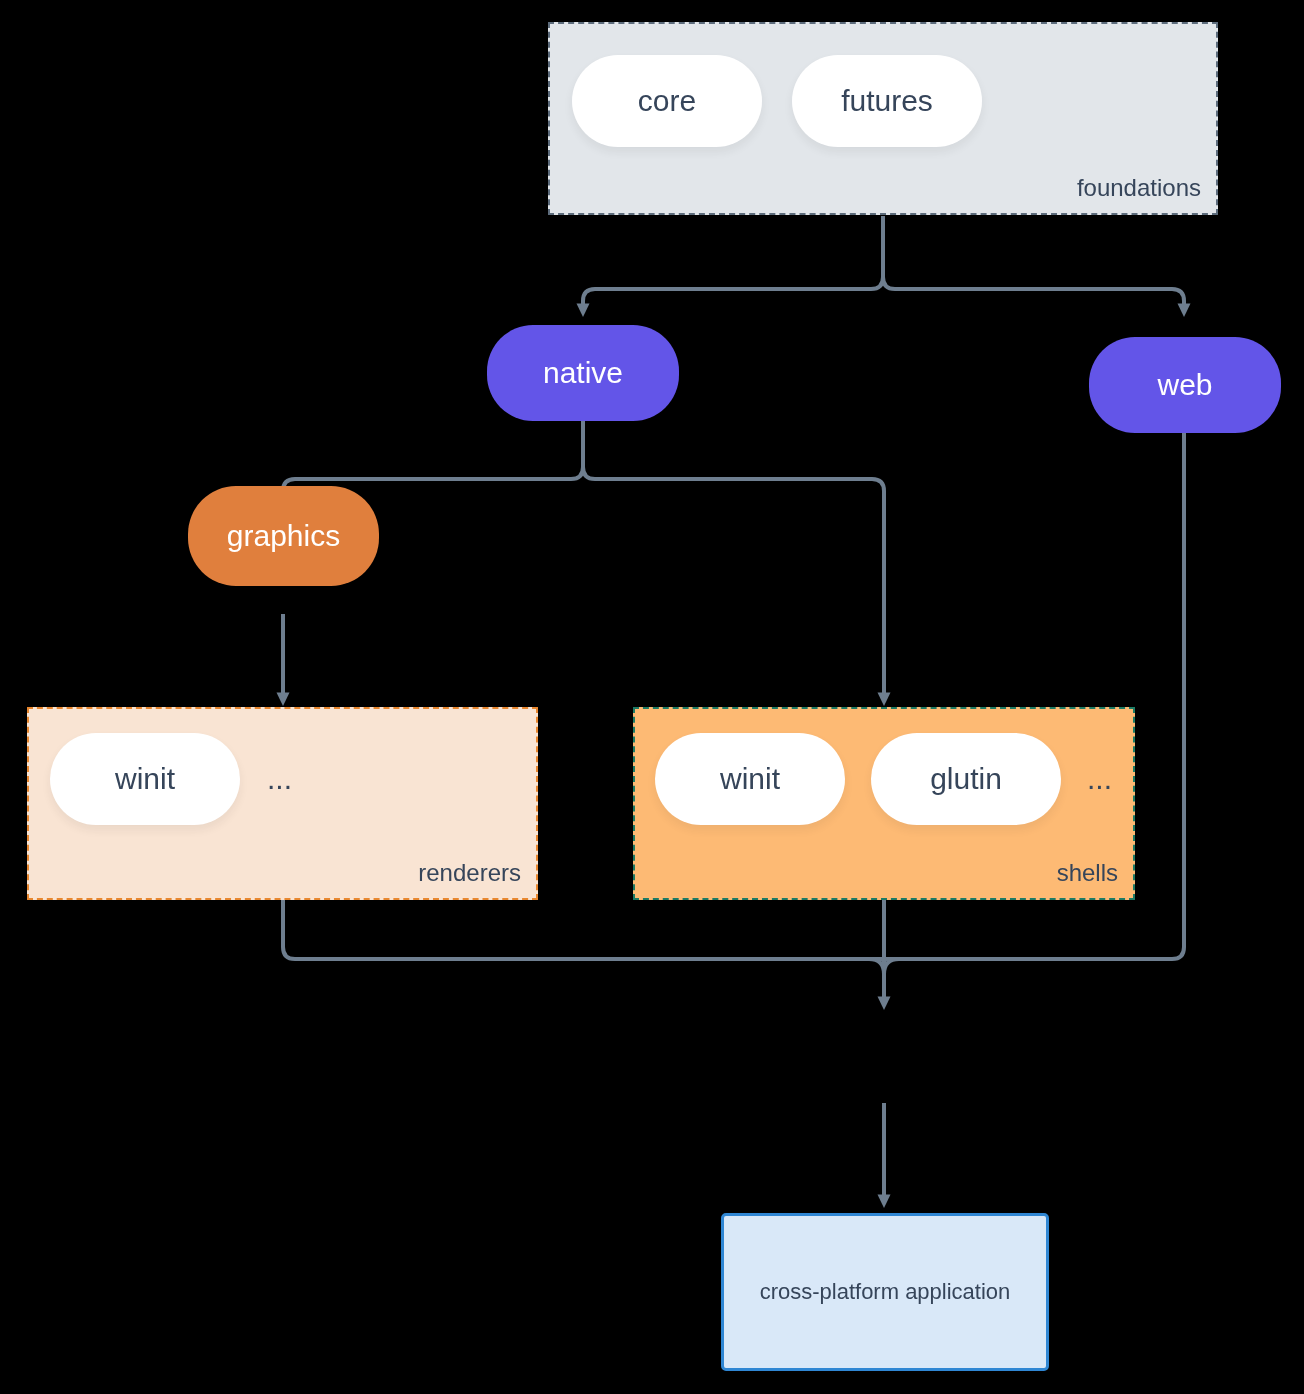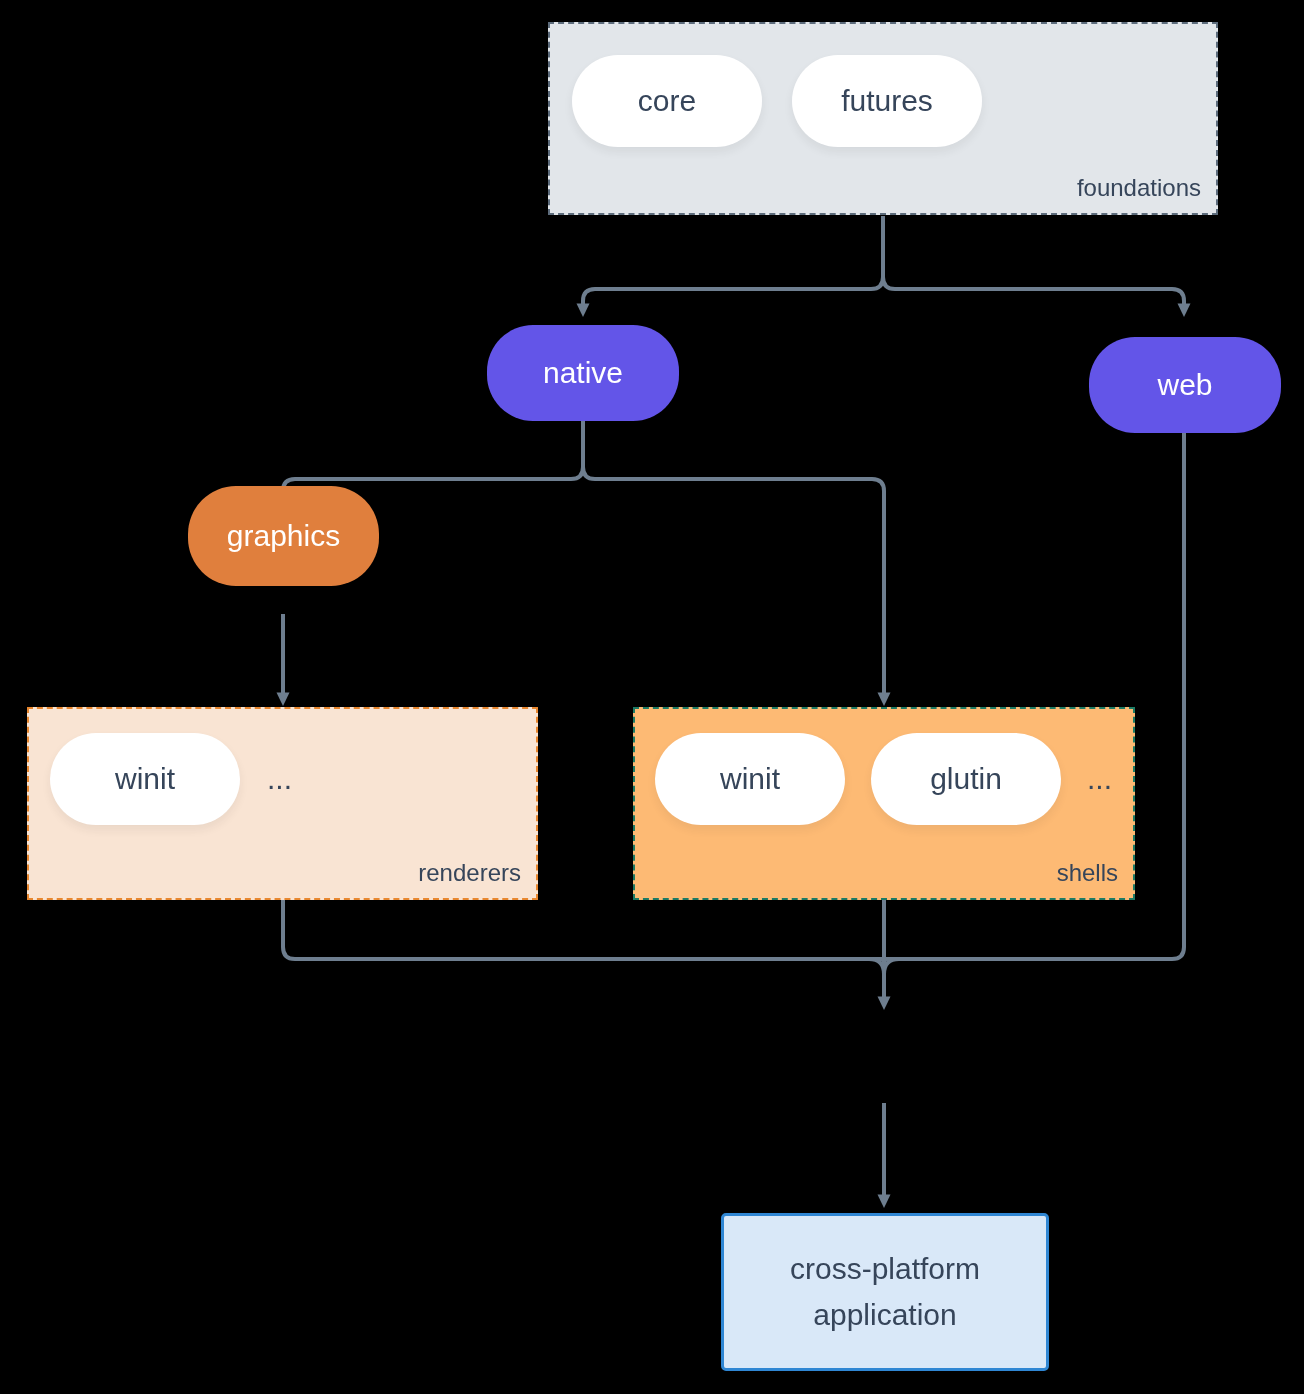--- a/index.html
+++ b/index.html
@@ -61,21 +61,21 @@
   .node-web      { left: 1089px; top: 325px;  width: 192px; height: 96px;  background: #6355e8; margin-top: 12px; }
   .node-graphics { left: 188px;  top: 486px;  width: 191px; height: 100px; background: #e07f3d; border-radius: 48px; }
   .node-iced     { left: 789px;  top: 1011px; width: 190px; height: 92px;  background: #2e89dd; }
 
   
   .app-box {
     position: absolute; left: 721px; top: 1213px; width: 328px; height: 158px;
     background: #d9e8f8; border: 3px solid #2f86d3; border-radius: 5px;
     box-sizing: border-box;
     display: flex; align-items: center; justify-content: center;
-    text-align: center; font-size: 30px; line-height: 1.55; color: #36455a;
+    text-align: center; font-size: 22px; line-height: 1.55; color: #36455a;
   }
   .app-box span { display: block; width: 280px; }
 </style>
 </head>
 <body>
 
 <div class="stage">
 
   <svg class="connectors" width="1304" height="1394" viewBox="0 0 1304 1394">
     <defs>

